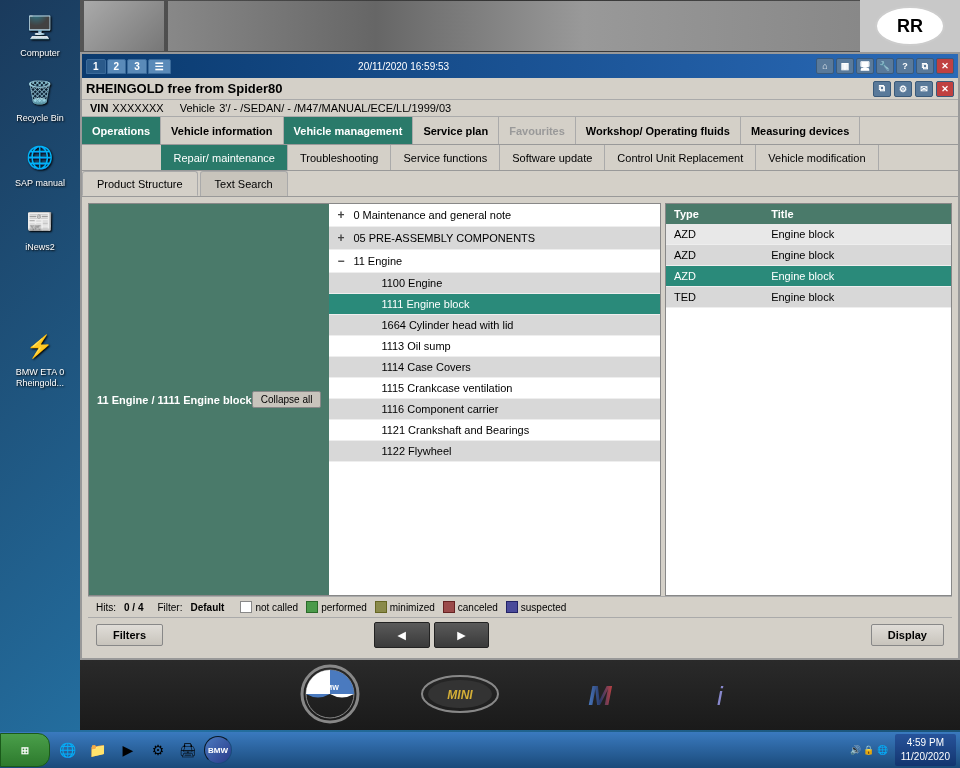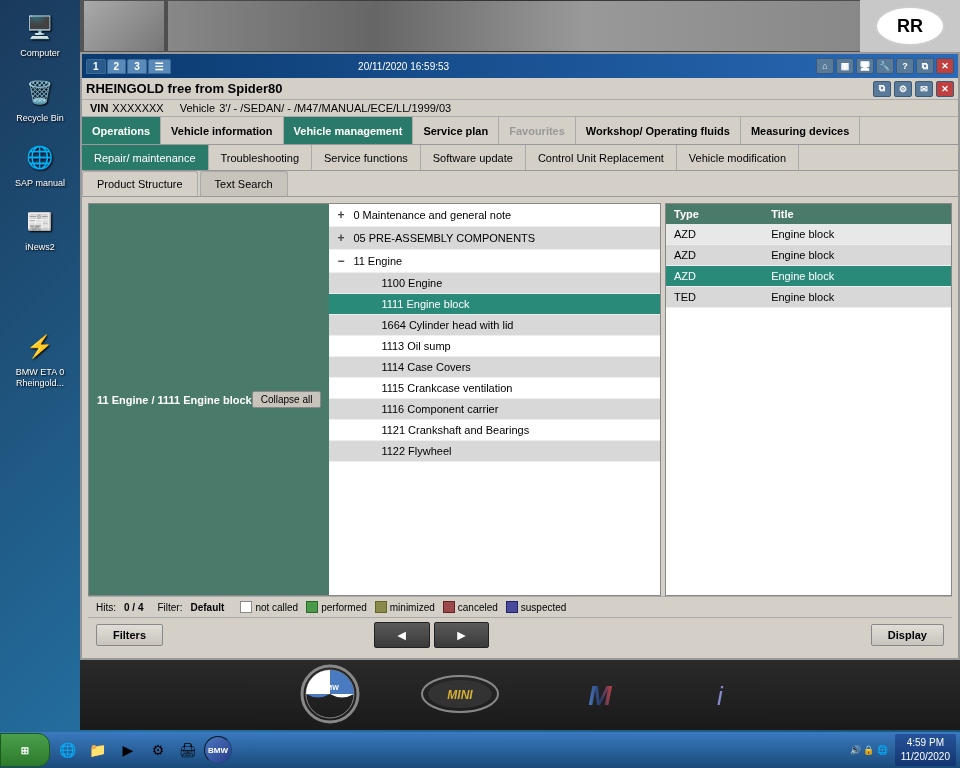--- a/index.html
+++ b/index.html
@@ -246,20 +246,21 @@
       color: #999;
       cursor: default;
     }
 
     
     .sub-nav {
       display: flex;
       height: 26px;
       background: #d4d0c8;
       border-bottom: 1px solid #999;
+      justify-content: center;
     }
 
     .sub-nav-item {
       padding: 2px 12px;
       display: flex;
       align-items: center;
       cursor: pointer;
       border-right: 1px solid #aaa;
       font-size: 11px;
       white-space: nowrap;

